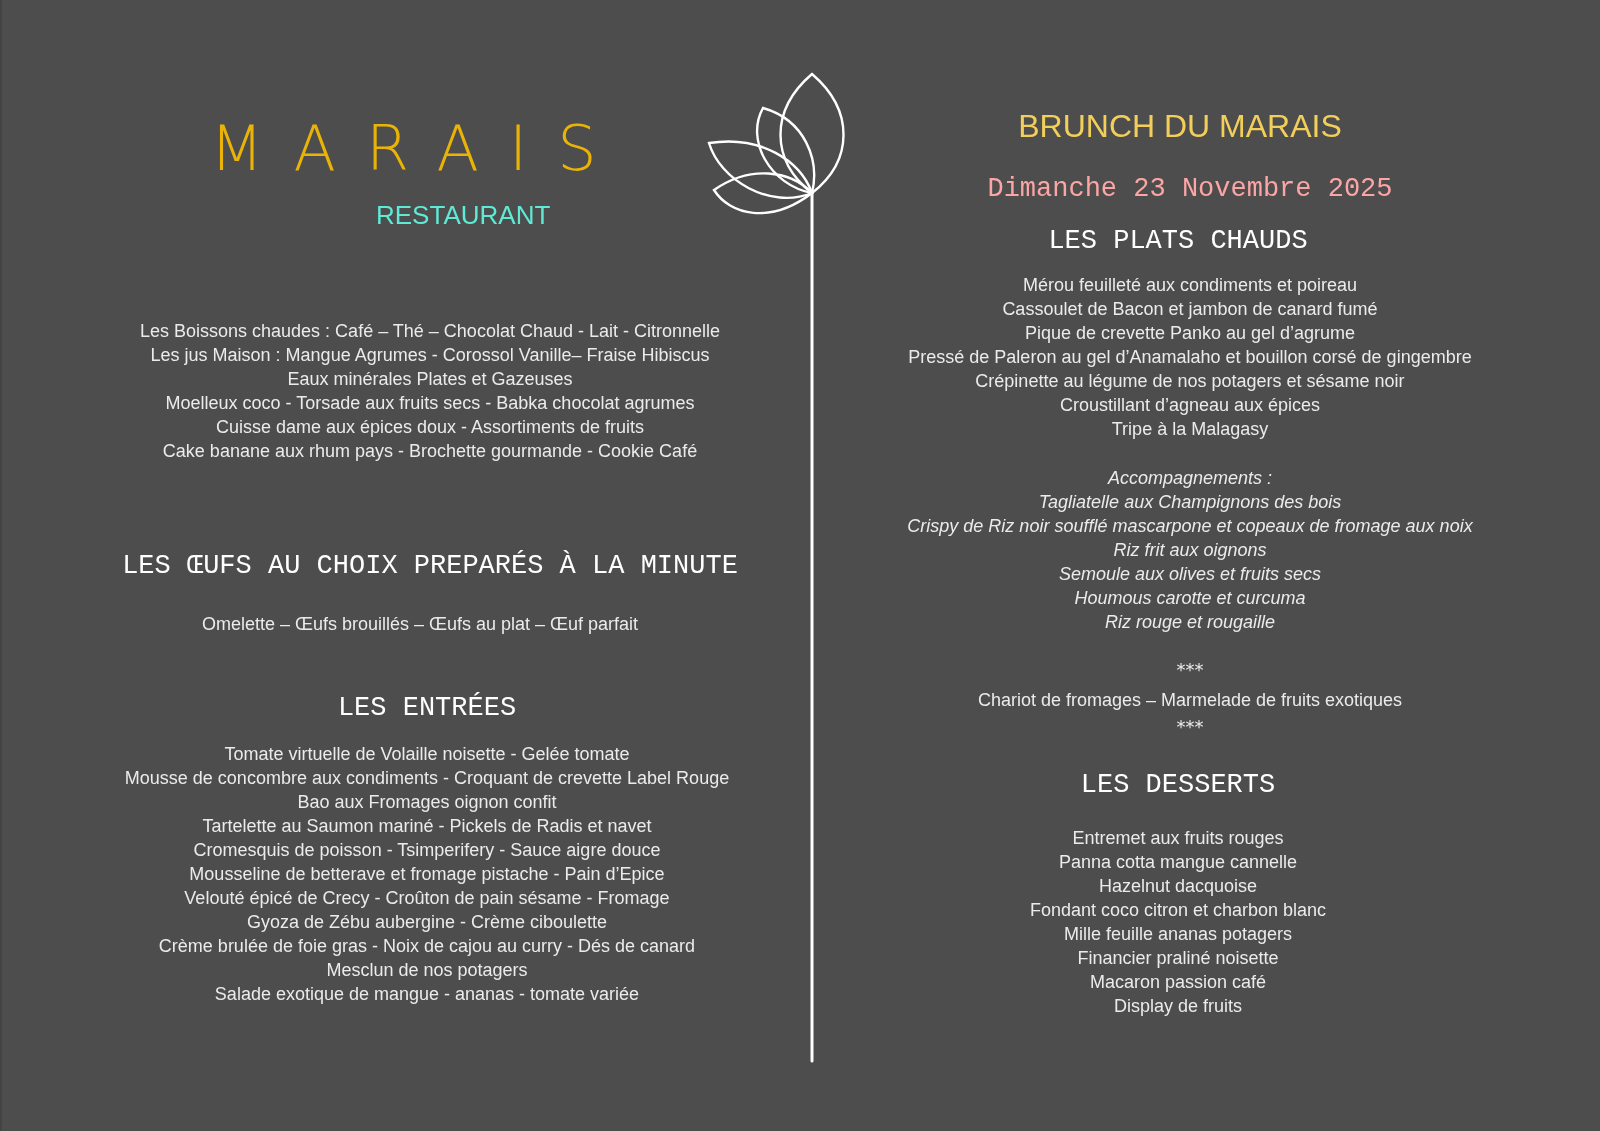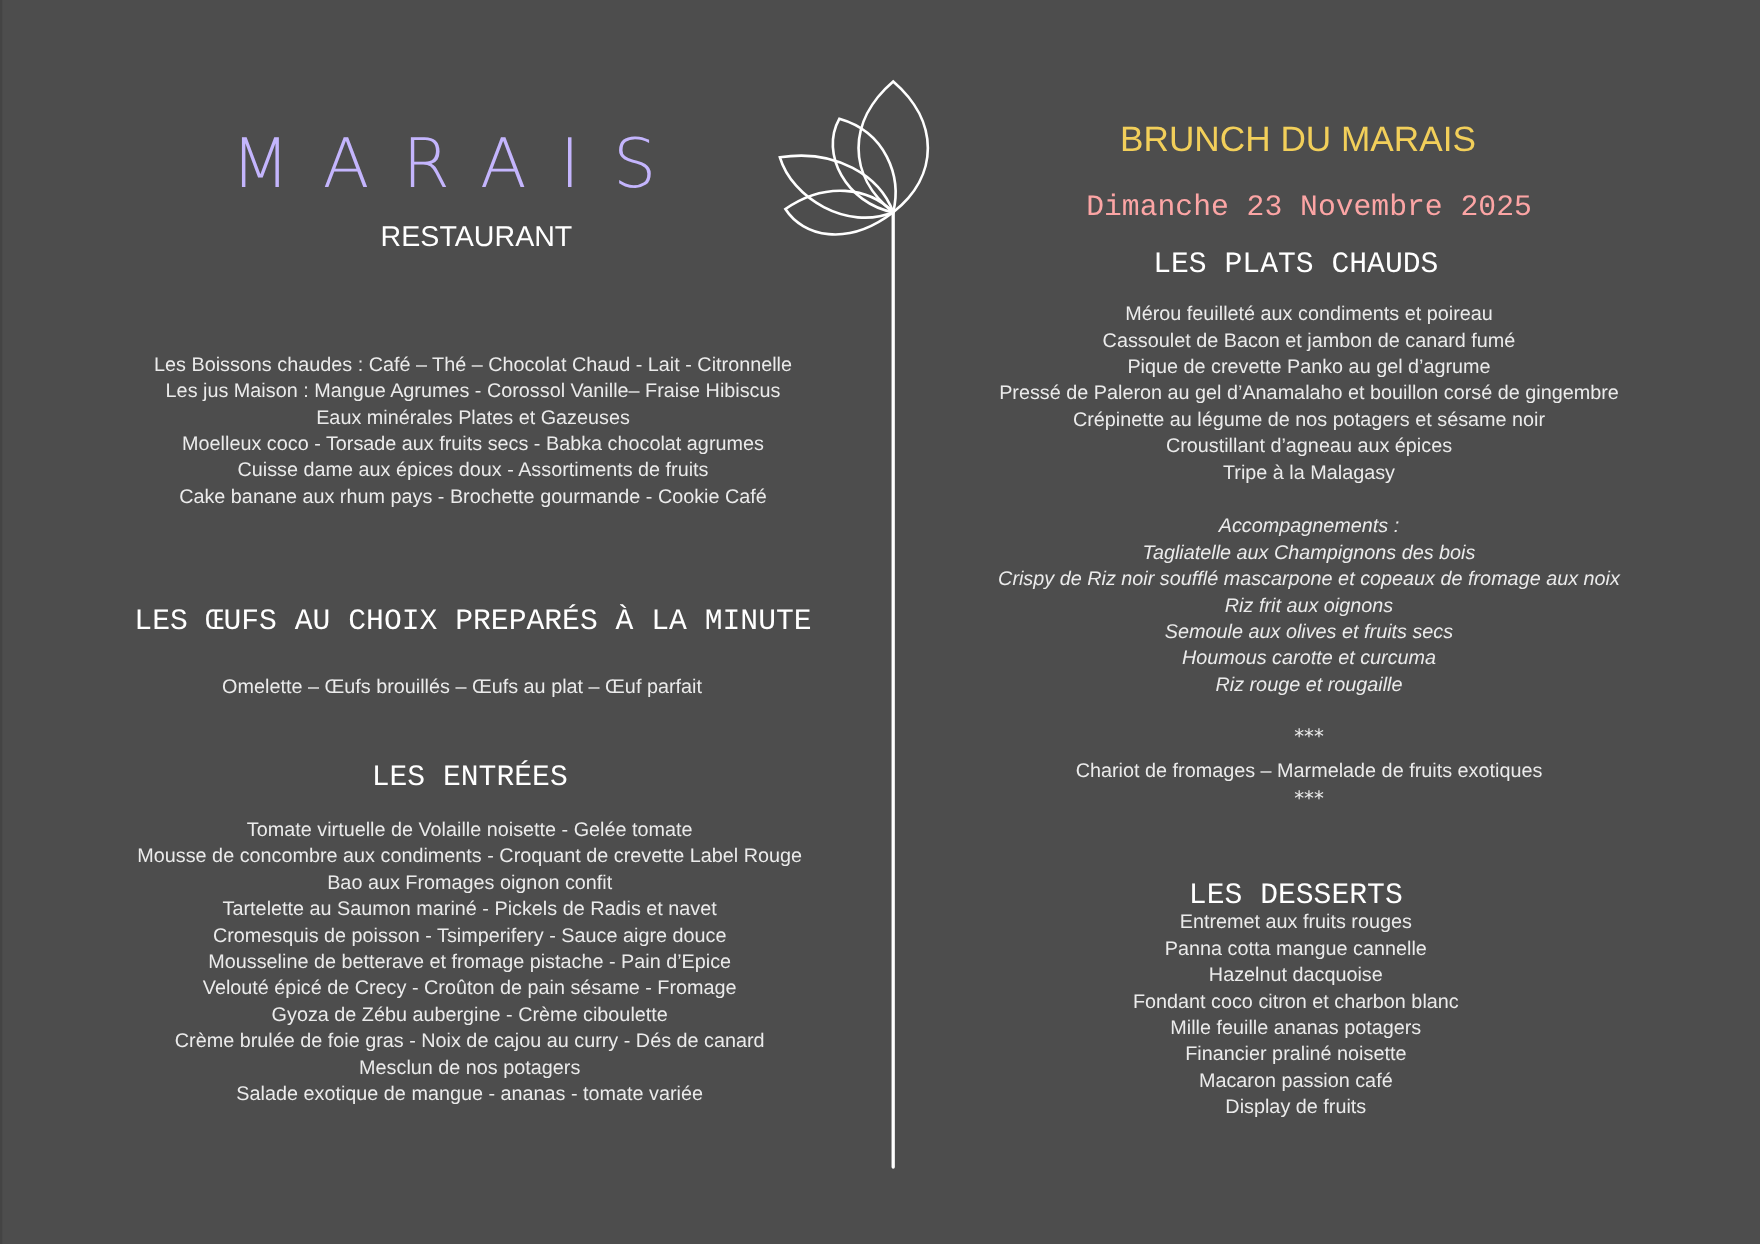--- a/index.html
+++ b/index.html
@@ -11,28 +11,28 @@
     color: #ececec;
   }
   .frame-edge { position: absolute; left: 0; top: 0; width: 2px; height: 100%; background: #444; }
   .col { position: absolute; text-align: center; }
   .left-col { left: 60px; width: 740px; }
   .right-col { left: 870px; width: 640px; }
 
   .brand {
     position: absolute; left: 210px; top: 112px;
     font-size: 62px; letter-spacing: 30px; font-weight: 200;
-    color: #c4b5fd;
+    color: #eab308;
     font-family: "DejaVu Sans", sans-serif;
     transform: scaleY(1.0);
     -webkit-text-stroke: 0;
   }
   .brand-sub {
-    position: absolute; left: 346px; top: 200px;
-    font-size: 26px; color: #ffffff; font-weight: 300;
+    position: absolute; left: 376px; top: 200px;
+    font-size: 26px; color: #5eead4; font-weight: 300;
     font-family: "Liberation Sans", sans-serif;
     letter-spacing: 0px;
   }
 
   .lines div { font-size: 18px; line-height: 24px; font-family: "Liberation Sans", sans-serif; color: #ebebeb; white-space: nowrap; }
   .section-title {
     font-family: Liberation Mono, monospace;
     font-size: 27px; color: #ffffff; letter-spacing: 0px;
   }
 
@@ -126,21 +126,21 @@
   <div>Houmous carotte et curcuma</div>
   <div>Riz rouge et rougaille</div>
 </div>
 
 <div class="col right-col stars" style="top:660px; left:870px;">***</div>
 <div class="col right-col lines" style="top:688px; left:870px;">
   <div>Chariot de fromages – Marmelade de fruits exotiques</div>
 </div>
 <div class="col right-col stars" style="top:717px; left:870px;">***</div>
 
-<div class="col right-col section-title" style="top:770px; left:858px;margin-top:30px;">LES DESSERTS</div>
+<div class="col right-col section-title" style="top:770px; left:858px;">LES DESSERTS</div>
 <div class="col right-col lines" style="top:826px; left:858px;">
   <div>Entremet aux fruits rouges</div>
   <div>Panna cotta mangue cannelle</div>
   <div>Hazelnut dacquoise</div>
   <div>Fondant coco citron et charbon blanc</div>
   <div>Mille feuille ananas potagers</div>
   <div>Financier praliné noisette</div>
   <div>Macaron passion café</div>
   <div>Display de fruits</div>
 </div>

